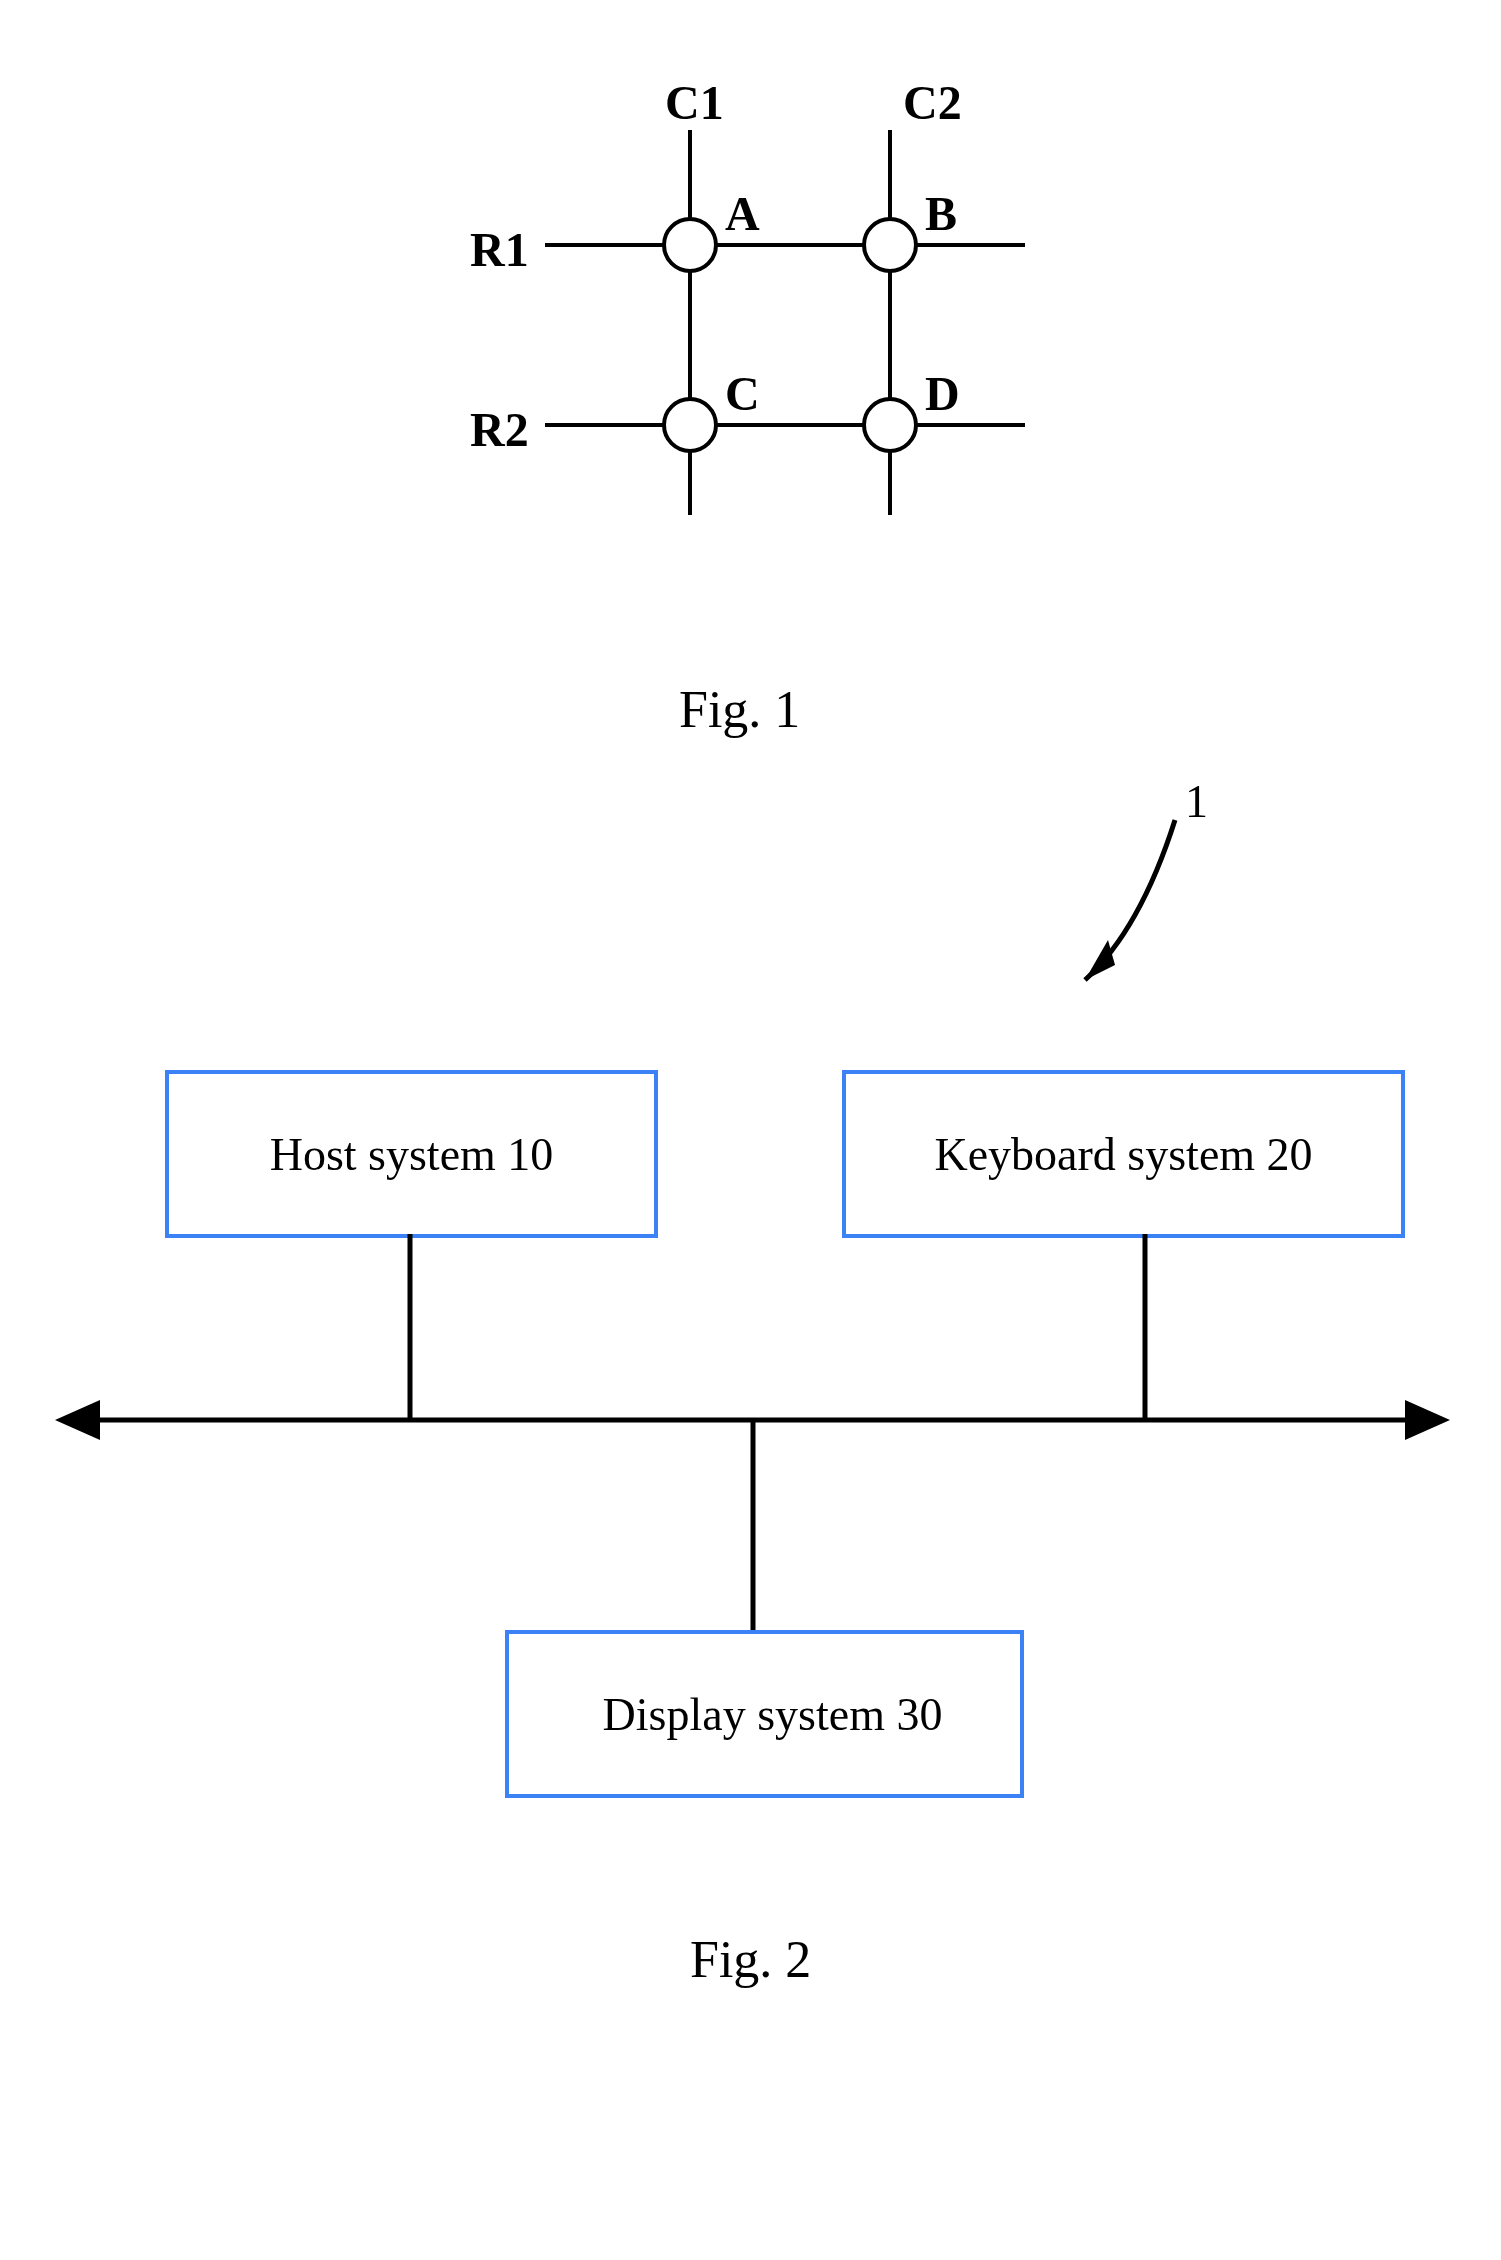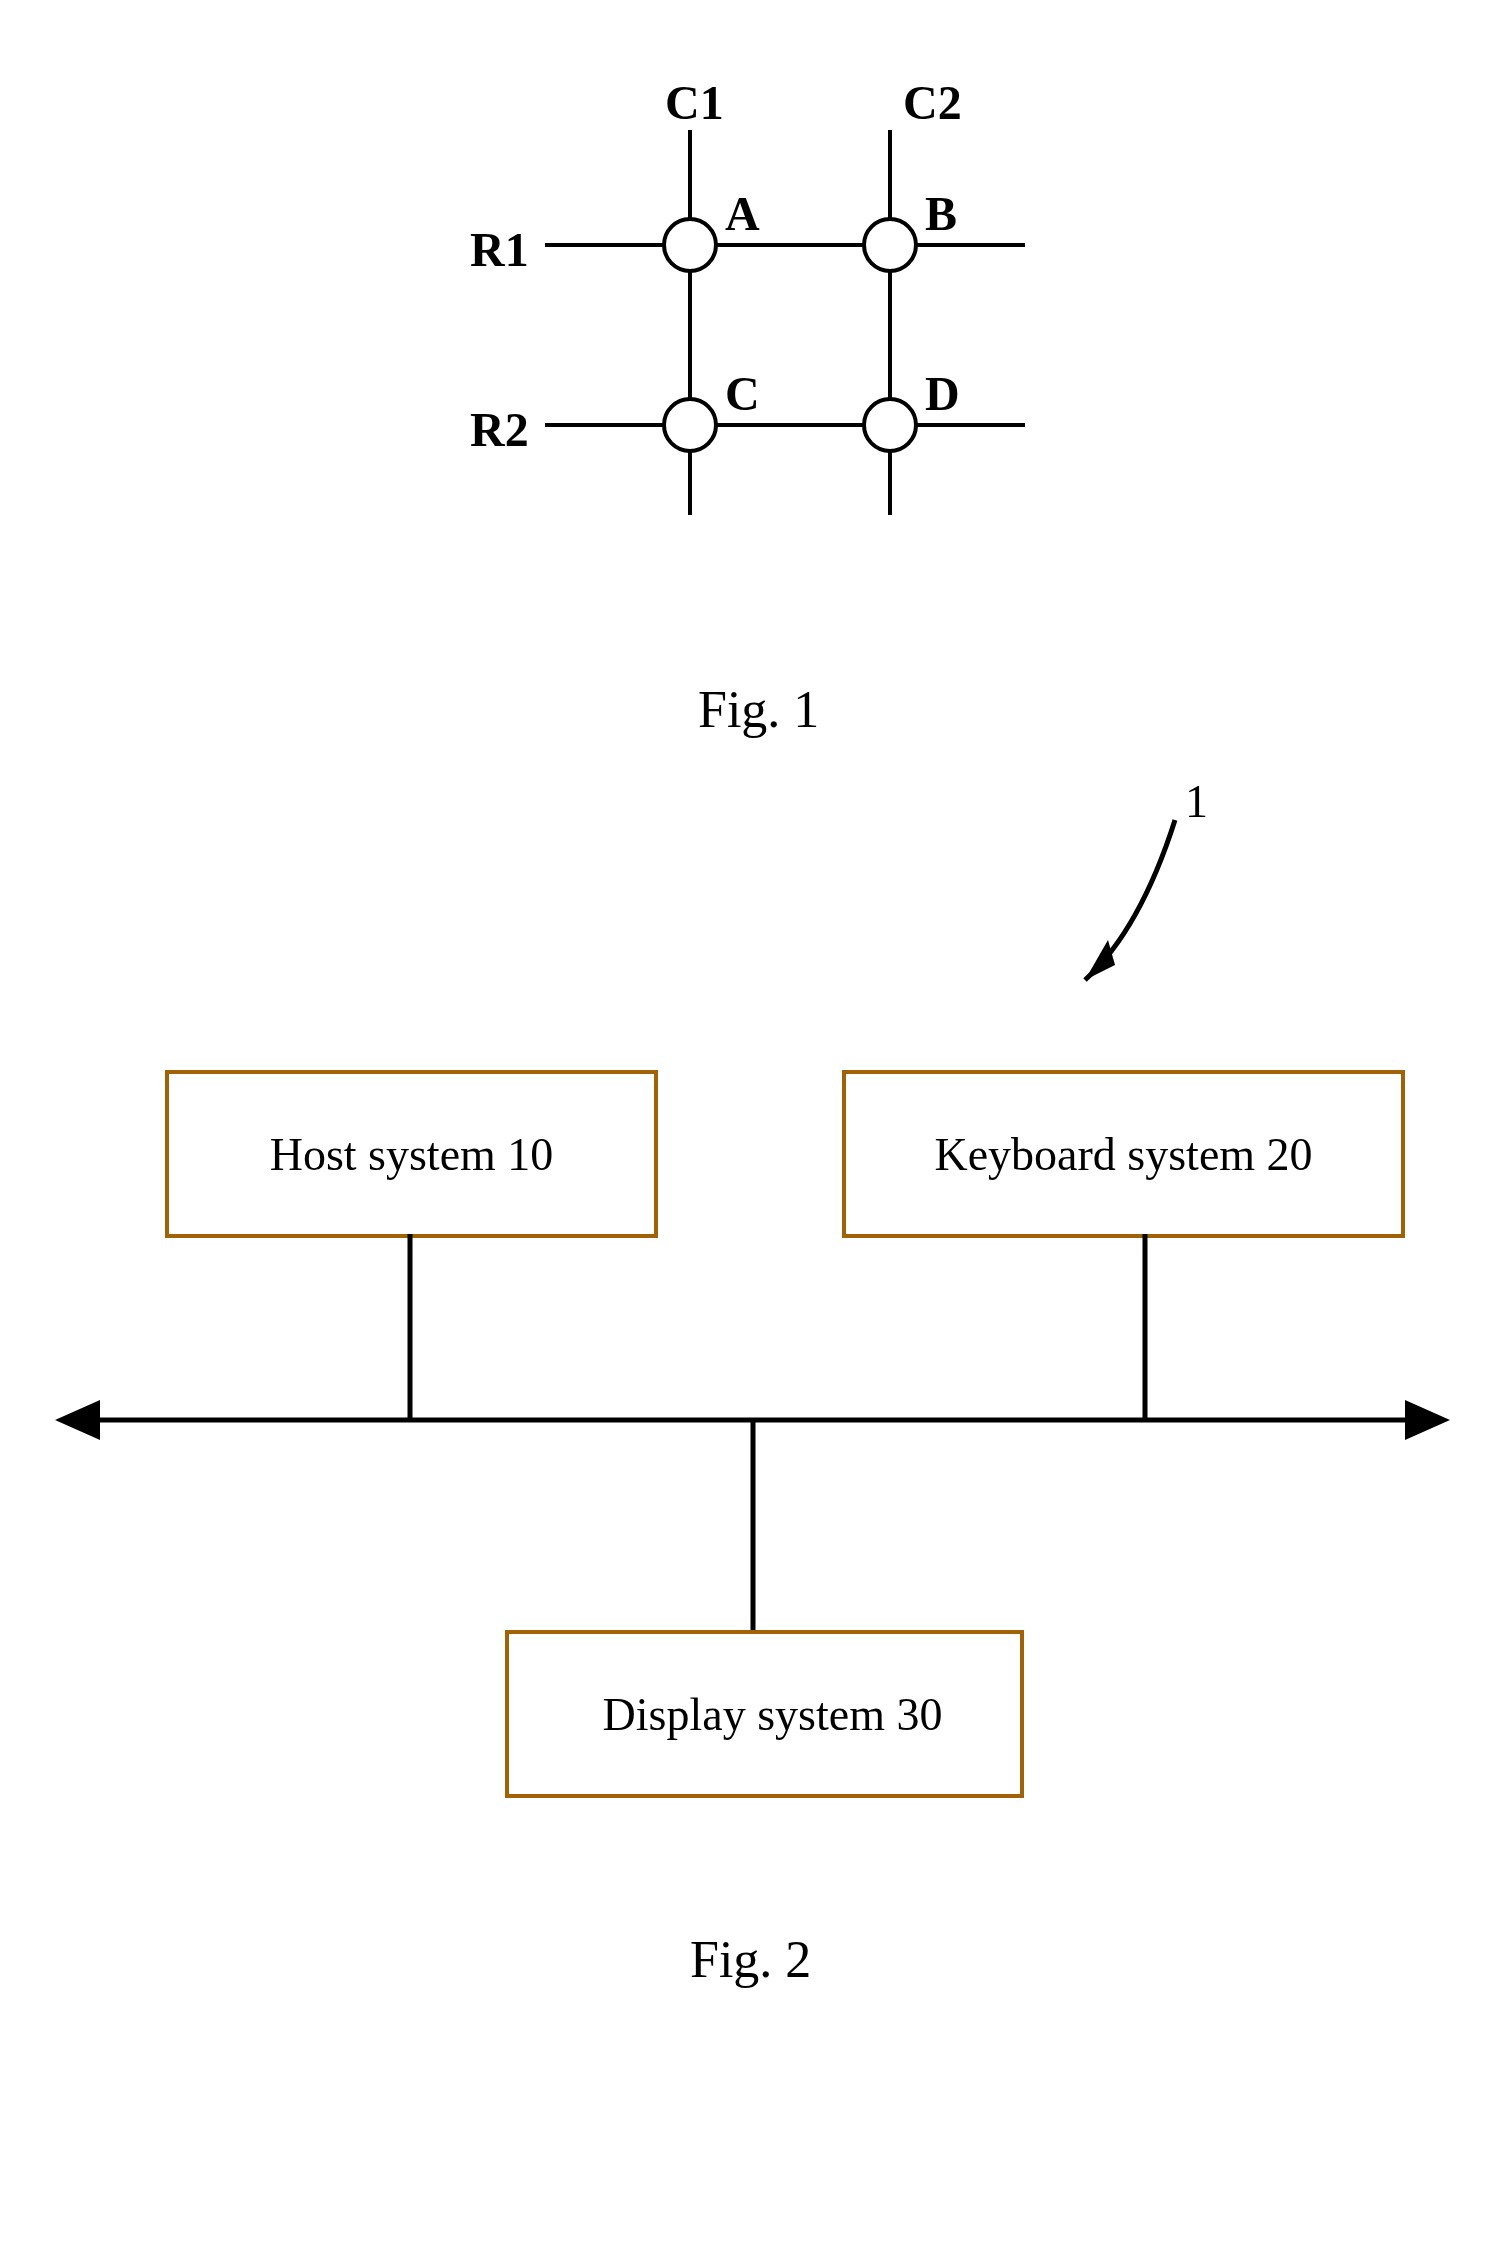--- a/index.html
+++ b/index.html
@@ -21,21 +21,21 @@
   }
   .bold {
     font-weight: bold;
   }
   .caption {
     position: absolute;
     font-size: 52px;
   }
   .box {
     position: absolute;
-    border: 4px solid #a16207;
+    border: 4px solid #3b82f6;
     display: flex;
     align-items: center;
     justify-content: center;
     font-size: 46px;
     background: #fff;
   }
   svg {
     position: absolute;
     top: 0;
     left: 0;
@@ -65,21 +65,21 @@
 <div class="label bold" style="left:903px; top:75px;">C2</div>
 
 <div class="label bold" style="left:470px; top:222px;text-align:center;">R1</div>
 <div class="label bold" style="left:470px; top:402px;">R2</div>
 
 <div class="label bold" style="left:725px; top:186px;">A</div>
 <div class="label bold" style="left:925px; top:186px;">B</div>
 <div class="label bold" style="left:725px; top:366px;">C</div>
 <div class="label bold" style="left:925px; top:366px;">D</div>
 
-<div class="caption" style="left:698px; top:680px;text-align:center;">Fig. 1</div>
+<div class="caption" style="left:679px; top:680px;text-align:center;">Fig. 1</div>
 
 <svg width="1501" height="2260">
   <path d="M 1175 820 Q 1140 930 1085 980" fill="none" stroke="#000" stroke-width="5"></path>
   <polygon points="1085,980 1115,965 1108,940" fill="#000"></polygon>
 </svg>
 <div class="label" style="left:1185px; top:775px; font-size:46px;">1</div>
 
 <div class="box" style="left:165px; top:1070px; width:485px; height:160px;">
   <span>Host system 10</span>
 </div>

